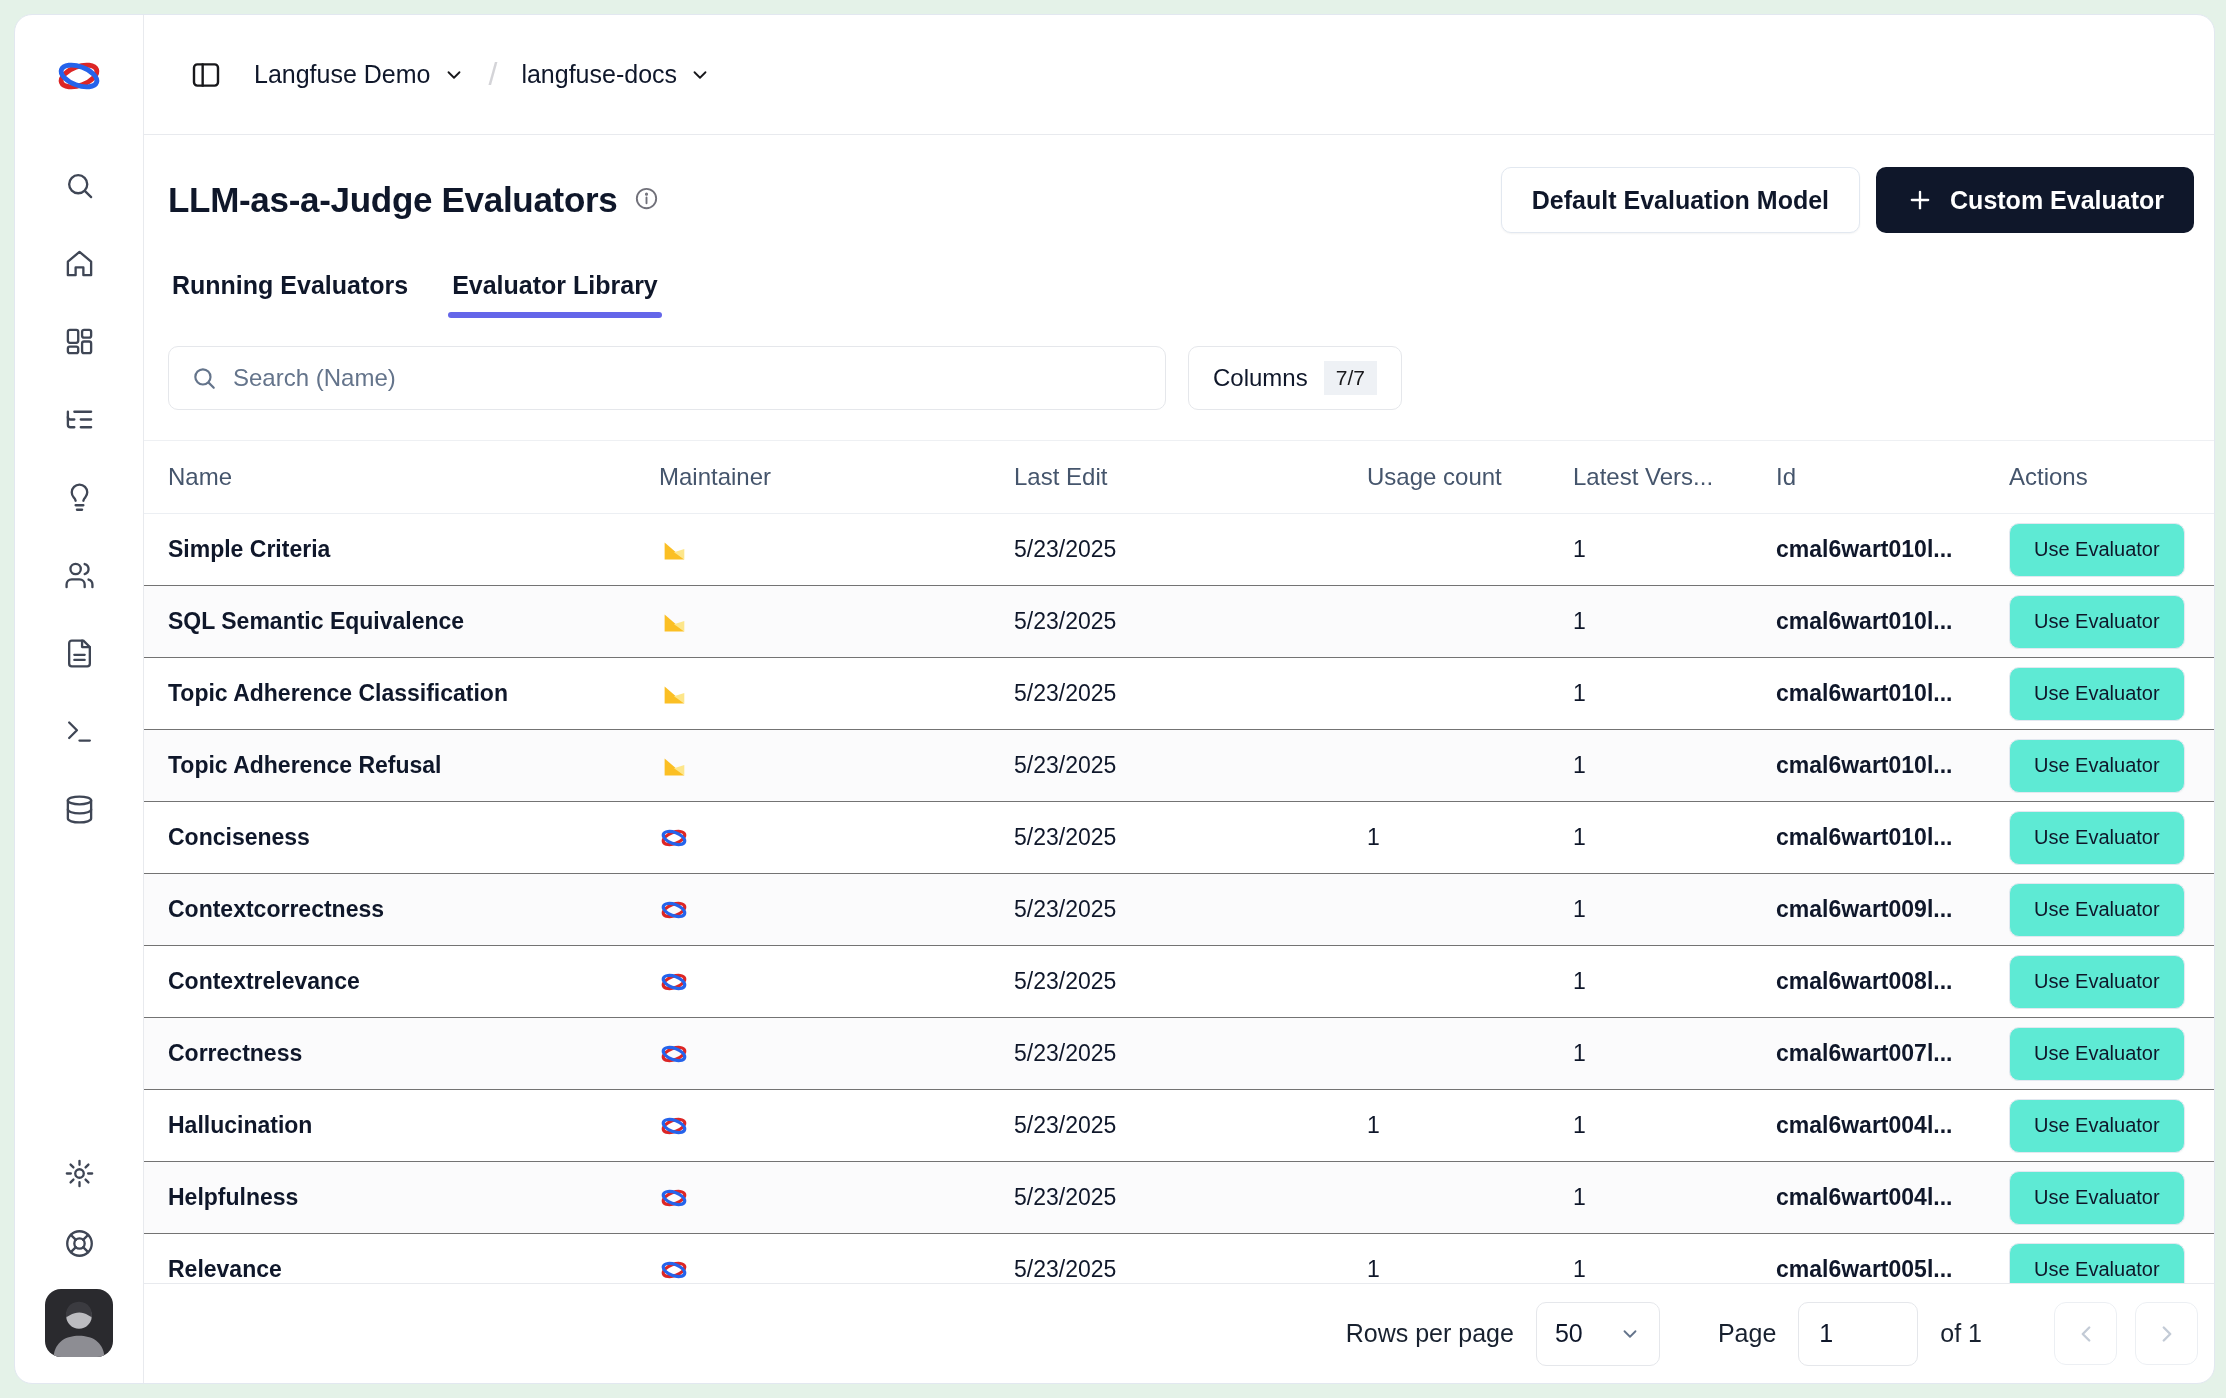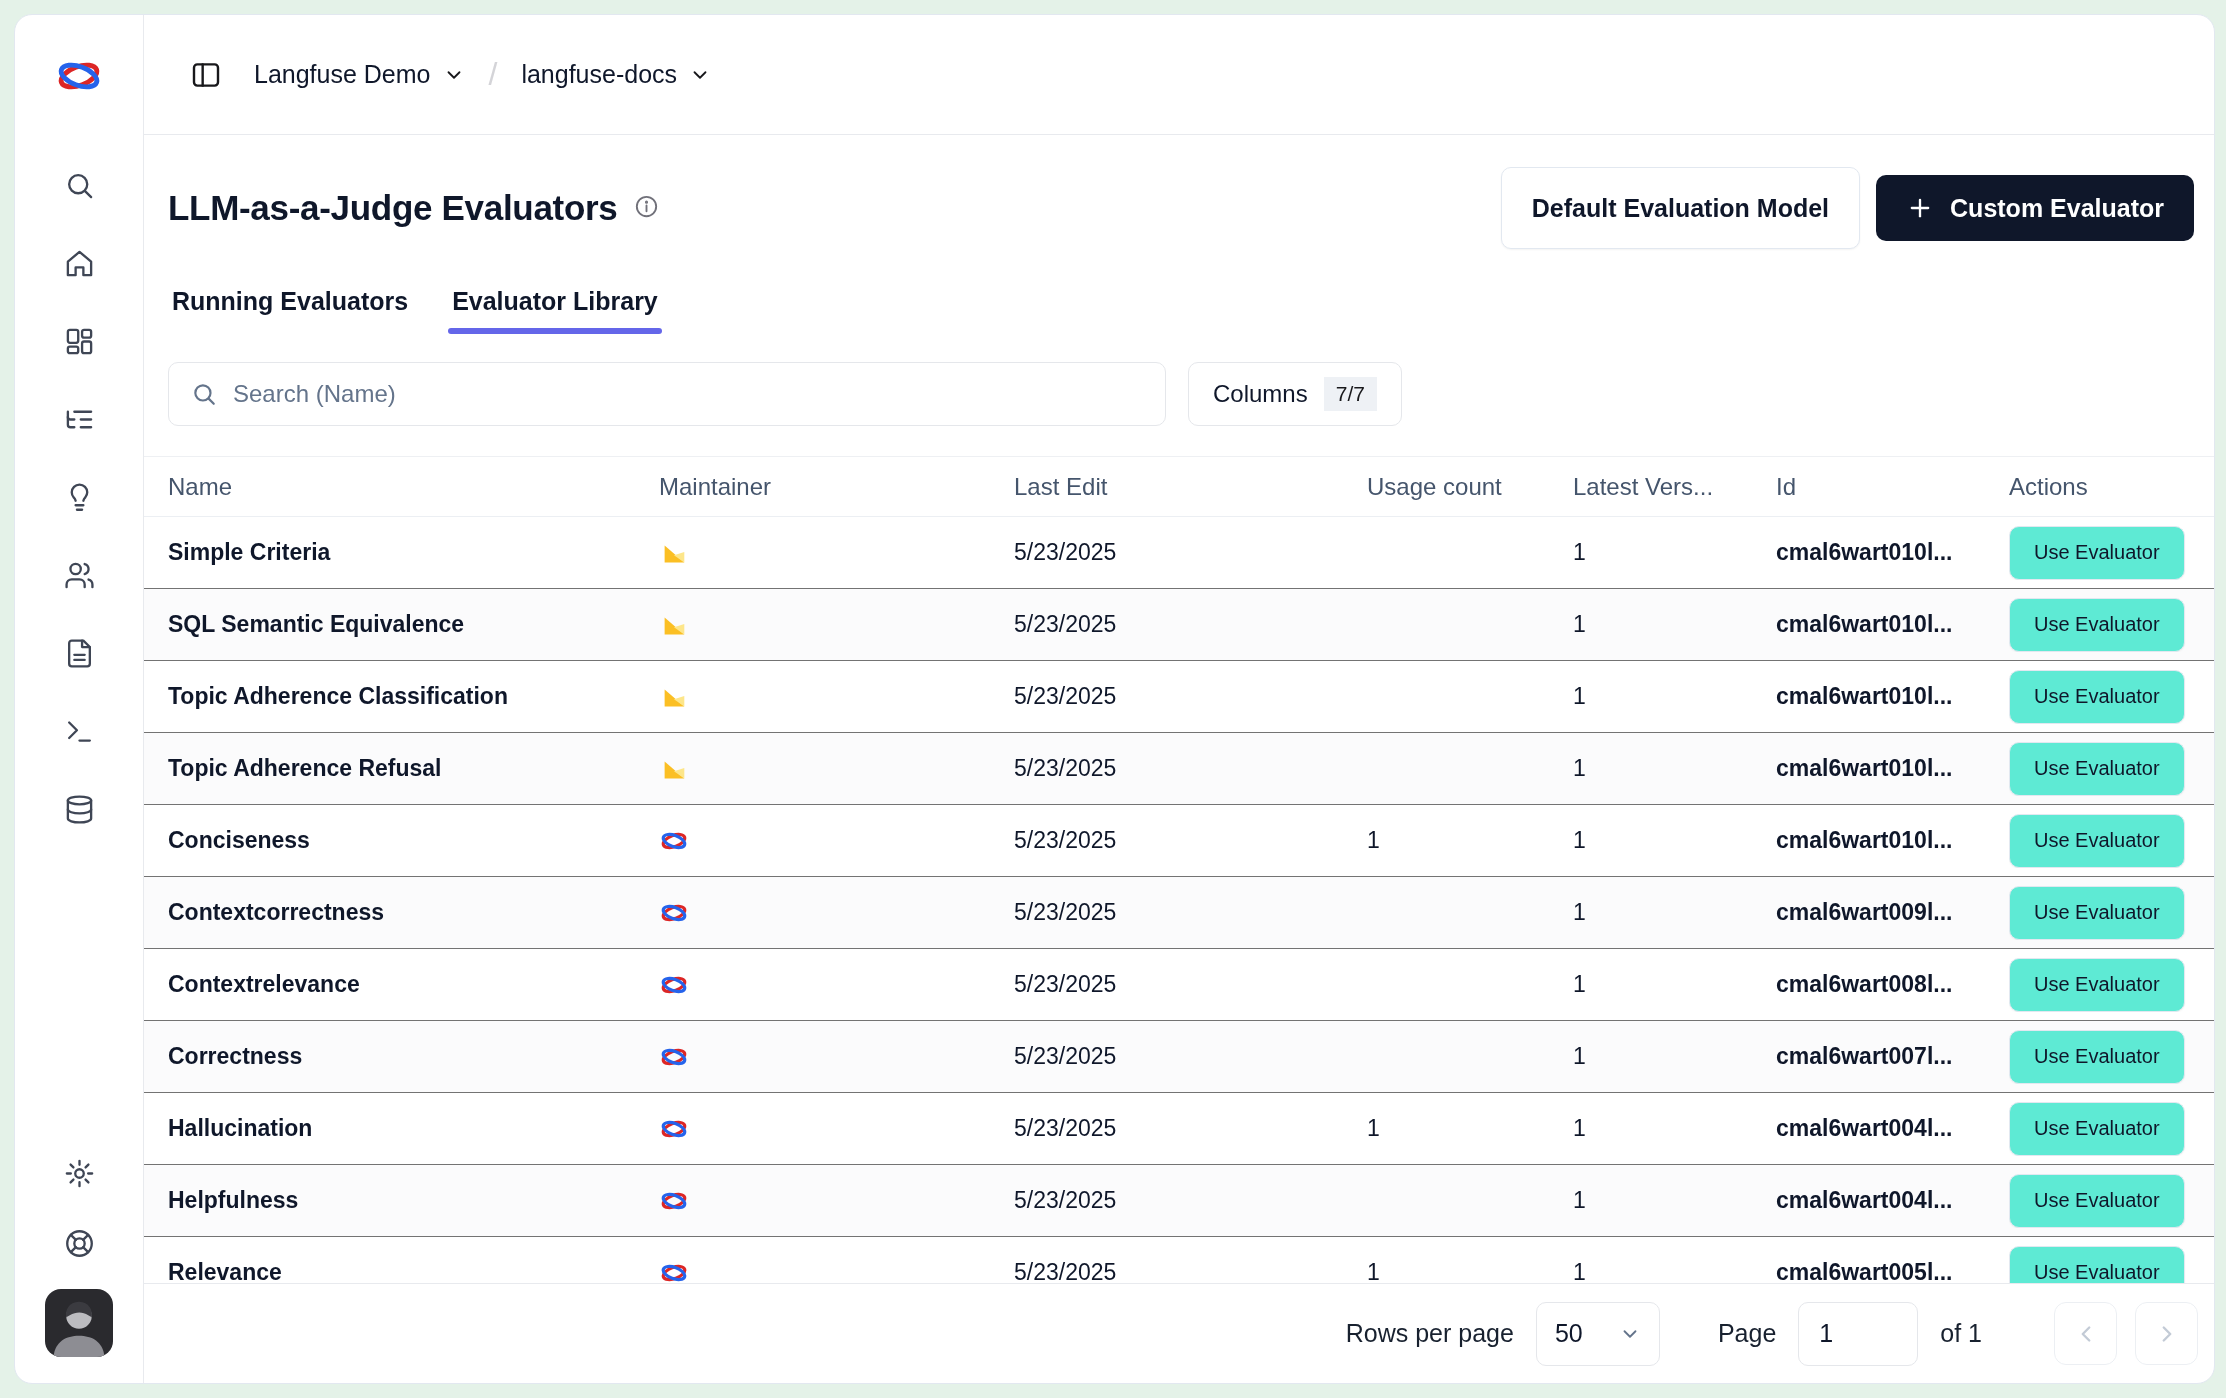--- a/index.html
+++ b/index.html
@@ -36,21 +36,21 @@
   .crumb { display: flex; align-items: center; gap: 12px; font-size: 25px; font-weight: 500; cursor: pointer; }
   .crumb svg { width: 22px; height: 22px; stroke: #18181b; stroke-width: 2; fill: none; stroke-linecap: round; stroke-linejoin: round; }
   .slash { color: #d4d4d8; font-size: 32px; font-weight: 300; }
 
   .page-head { margin: 32px 20px 0 24px; display: flex; align-items: center; justify-content: space-between; }
   .title-group { display: flex; align-items: center; gap: 16px; }
   .page-title { font-size: 35px; font-weight: 700; letter-spacing: -0.3px; }
   .info-ic svg { width: 25px; height: 25px; stroke: #71717a; stroke-width: 1.8; fill: none; stroke-linecap: round; cursor: pointer; }
   .head-actions { display: flex; align-items: center; gap: 16px; }
   .btn-outline {
-    height: 82px; padding: 0 30px; background: #fff; border: 1px solid #e2e8f0;
+    height: 66px; padding: 0 30px; background: #fff; border: 1px solid #e2e8f0;
     border-radius: 10px; font-size: 25px; font-weight: 600; color: #0f172a;
     font-family: inherit; cursor: pointer; box-shadow: 0 1px 2px rgba(0,0,0,.05);
   }
   .btn-dark {
     height: 66px; padding: 0 30px; background: #0f172a; border: none;
     border-radius: 10px; font-size: 25px; font-weight: 600; color: #fff;
     font-family: inherit; cursor: pointer; display: flex; align-items: center; gap: 16px;
   }
   .btn-dark svg { width: 28px; height: 28px; stroke: #fff; stroke-width: 2; fill: none; stroke-linecap: round; }
 
@@ -67,21 +67,21 @@
   .columns-btn .lbl { font-size: 24px; font-weight: 500; color: #0f172a; }
   .columns-btn .badge { background: #eef1f5; border-radius: 0; padding: 5px 12px; font-size: 21px; font-weight: 500; color: #18181b; }
 
   
   .table { margin-top: 30px; flex: 1; display: flex; flex-direction: column; overflow: hidden; }
   .thead, .trow {
     display: grid;
     grid-template-columns: 491px 355px 353px 206px 203px 233px 1fr;
     align-items: center; padding-left: 24px;
   }
-  .thead { height: 61px; border-top: 1px solid #eef0f3; border-bottom: 1px solid #eceff3; }
+  .thead { height: 74px; border-top: 1px solid #eef0f3; border-bottom: 1px solid #eceff3; }
   .th { font-size: 24px; font-weight: 500; color: #45556c; white-space: nowrap; overflow: hidden; }
   .tbody { flex: 1; overflow: hidden; }
   .trow { height: 72px; border-bottom: 1px solid #737373; font-size: 23px; cursor: pointer; }
   .trow.alt { background: #fbfbfc; }
   .td { white-space: nowrap; overflow: hidden; }
   .c-name { font-weight: 700; padding-right: 20px; }
   .c-id { font-weight: 600; }
   .maint-svg { width: 30px; height: 30px; display: block; }
   .use-btn {
     height: 54px; padding: 0 24px; border: 1px solid #e2e8f0; border-radius: 10px;

